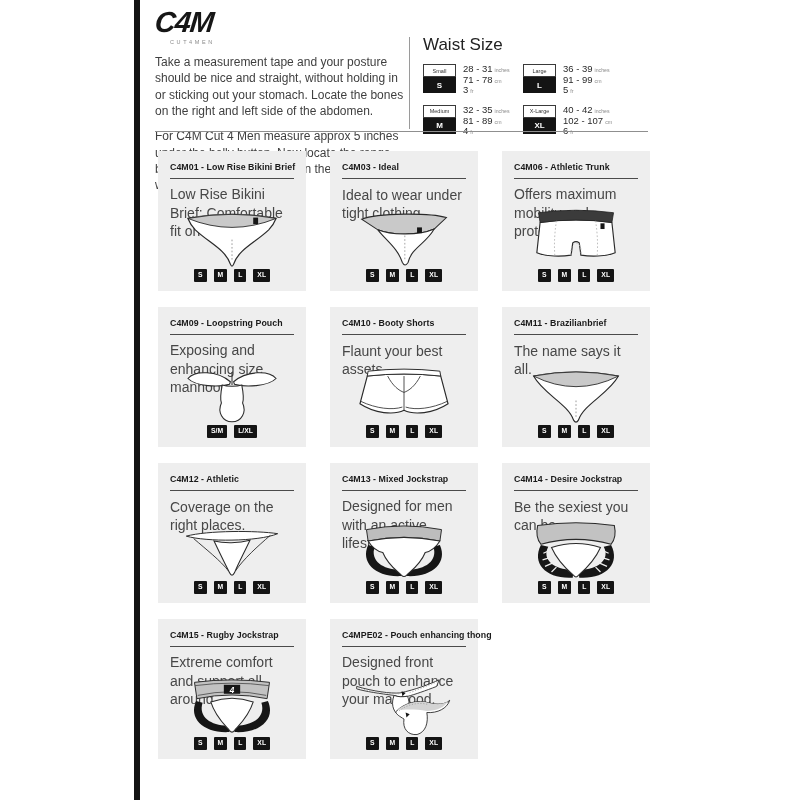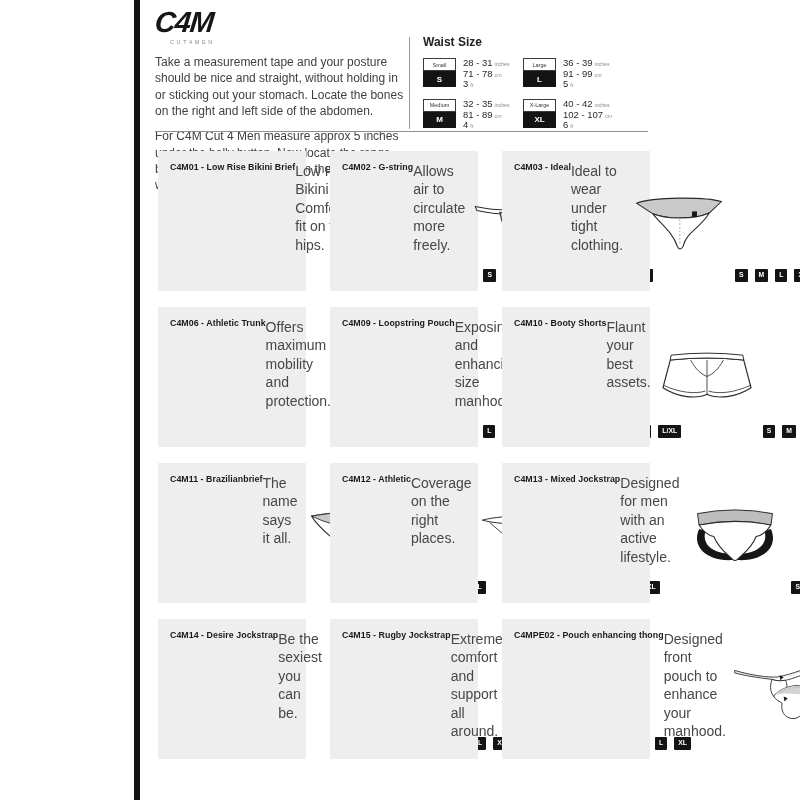--- a/index.html
+++ b/index.html
@@ -13,35 +13,35 @@
   .logo { position:absolute; left:155px; top:8px; }
   .logo-text { font-size:29px; font-weight:900; font-style:italic; letter-spacing:-1px; color:#161616; transform:skewX(-6deg); line-height:1; }
   .logo-tagline { font-size:5.5px; letter-spacing:2.6px; color:#8a8a8a; margin:2px 0 0 15px; }
 
   .intro { position:absolute; left:155px; top:54px; width:254px; }
   .intro p { font-size:12px; line-height:1.36; color:#3f3f3f; margin-bottom:9px; }
 
   .vdivider { position:absolute; left:409px; top:37px; width:1px; height:92px; background:#9a9a9a; }
 
   .waist { position:absolute; left:423px; top:35px; width:230px; }
-  .waist-heading { font-size:12px; font-weight:700; color:#222; margin-bottom:9px; }
+  .waist-heading { font-size:17px; font-weight:400; color:#222; margin-bottom:9px; }
   .waist-grid { display:grid; grid-template-columns:100px 130px; grid-auto-flow:column; grid-template-rows:auto auto; row-gap:9px; }
   .waist-entry { display:flex; align-items:flex-start; }
   .size-tag { width:33px; flex:0 0 33px; }
   .size-tag-label { border:1px solid #3a3a3a; background:#fff; color:#333; font-size:5.5px; text-align:center; padding:2.5px 0; }
   .size-tag-letter { background:#141414; border:1px solid #141414; color:#fff; font-size:8px; font-weight:700; text-align:center; padding:2.5px 0; }
   .waist-values { margin-left:7px; }
   .waist-line { font-size:9.5px; font-weight:500; color:#2a2a2a; line-height:1.12; white-space:nowrap; }
   .unit { font-size:5.2px; font-weight:400; color:#8a8a8a; margin-left:2px; }
 
   .hdivider { position:absolute; left:155px; top:131px; width:493px; height:1px; background:#8f8f8f; }
 
   
   .grid { position:absolute; left:158px; top:151px; display:grid; grid-template-columns:repeat(3,148px); column-gap:24px; row-gap:16px; }
-  .card { width:148px; height:140px; background:#eeeeee; padding:11px 12px 9px; display:flex; flex-direction:row; }
+  .card { width:148px; height:140px; background:#eeeeee; padding:11px 12px 9px; display:flex; flex-direction:column; }
   .card-title { font-size:8.8px; font-weight:700; color:#1a1a1a; white-space:nowrap; letter-spacing:0.05px; }
   .card-rule { height:1px; background:#4a4a4a; margin:6px 0 7px; }
   .card-desc { font-size:14px; line-height:1.32; color:#474747; min-height:21px; }
   .card-art { flex:1; display:flex; align-items:center; justify-content:center; }
   .card-art svg { width:112px; height:62px; }
   .card-sizes { display:flex; justify-content:center; gap:7px; margin-top:auto; }
   .size-badge { background:#141414; color:#fff; font-size:6.8px; font-weight:700; padding:3px 4px; min-width:7px; text-align:center; border-radius:1px; line-height:1; }
 </style>
 </head>
 <body>
@@ -133,39 +133,20 @@
         </svg>
       </div>
       <div class="card-sizes">
         <span class="size-badge">S</span>
         <span class="size-badge">M</span>
         <span class="size-badge">L</span>
         <span class="size-badge">XL</span>
       </div>
     </div>
 
-    <div class="card">
-      <div class="card-title">C4M02 - G-string</div>
-      <div class="card-rule"></div>
-      <div class="card-desc">Allows air to circulate more freely.</div>
-      <div class="card-art">
-        <svg viewBox="0 0 120 76">
-          <path d="M4,19 C36,26 84,25 116,12 L114,18 C86,31 38,31 6,24 Z" fill="#fff" stroke="#2a2a2a" stroke-width="1.3"></path>
-          <path d="M57,6 L63,6 L61,21 L59,21 Z" fill="#fff" stroke="#2a2a2a" stroke-width="1.1"></path>
-          <path d="M34,26 C38,48 48,62 60,70 C72,61 82,44 86,22 C72,30 48,30 34,26 Z" fill="#c9c9c9" stroke="#2a2a2a" stroke-width="1.3"></path>
-          <rect x="72" y="19" width="5" height="6" fill="#161616"></rect>
-        </svg>
-      </div>
-      <div class="card-sizes">
-        <span class="size-badge">S</span>
-        <span class="size-badge">M</span>
-        <span class="size-badge">L</span>
-        <span class="size-badge">XL</span>
-      </div>
-    </div>
 
     <div class="card">
       <div class="card-title">C4M03 - Ideal</div>
       <div class="card-rule"></div>
       <div class="card-desc">Ideal to wear under tight clothing.</div>
       <div class="card-art">
         <svg viewBox="0 0 120 76">
           <path d="M8,15 C28,7 92,7 112,13 L97,27 C79,35 44,35 28,28 Z" fill="#c9c9c9" stroke="#2a2a2a" stroke-width="1.3"></path>
           <path d="M28,28 C44,35 79,35 97,27 C87,45 69,50 65,68 Q61,74 58,68 C52,50 38,41 28,28 Z" fill="#fff" stroke="#2a2a2a" stroke-width="1.3"></path>
           <line x1="61" y1="35" x2="61" y2="65" stroke="#9a9a9a" stroke-width="1.1" stroke-dasharray="2,2.5"></line>

